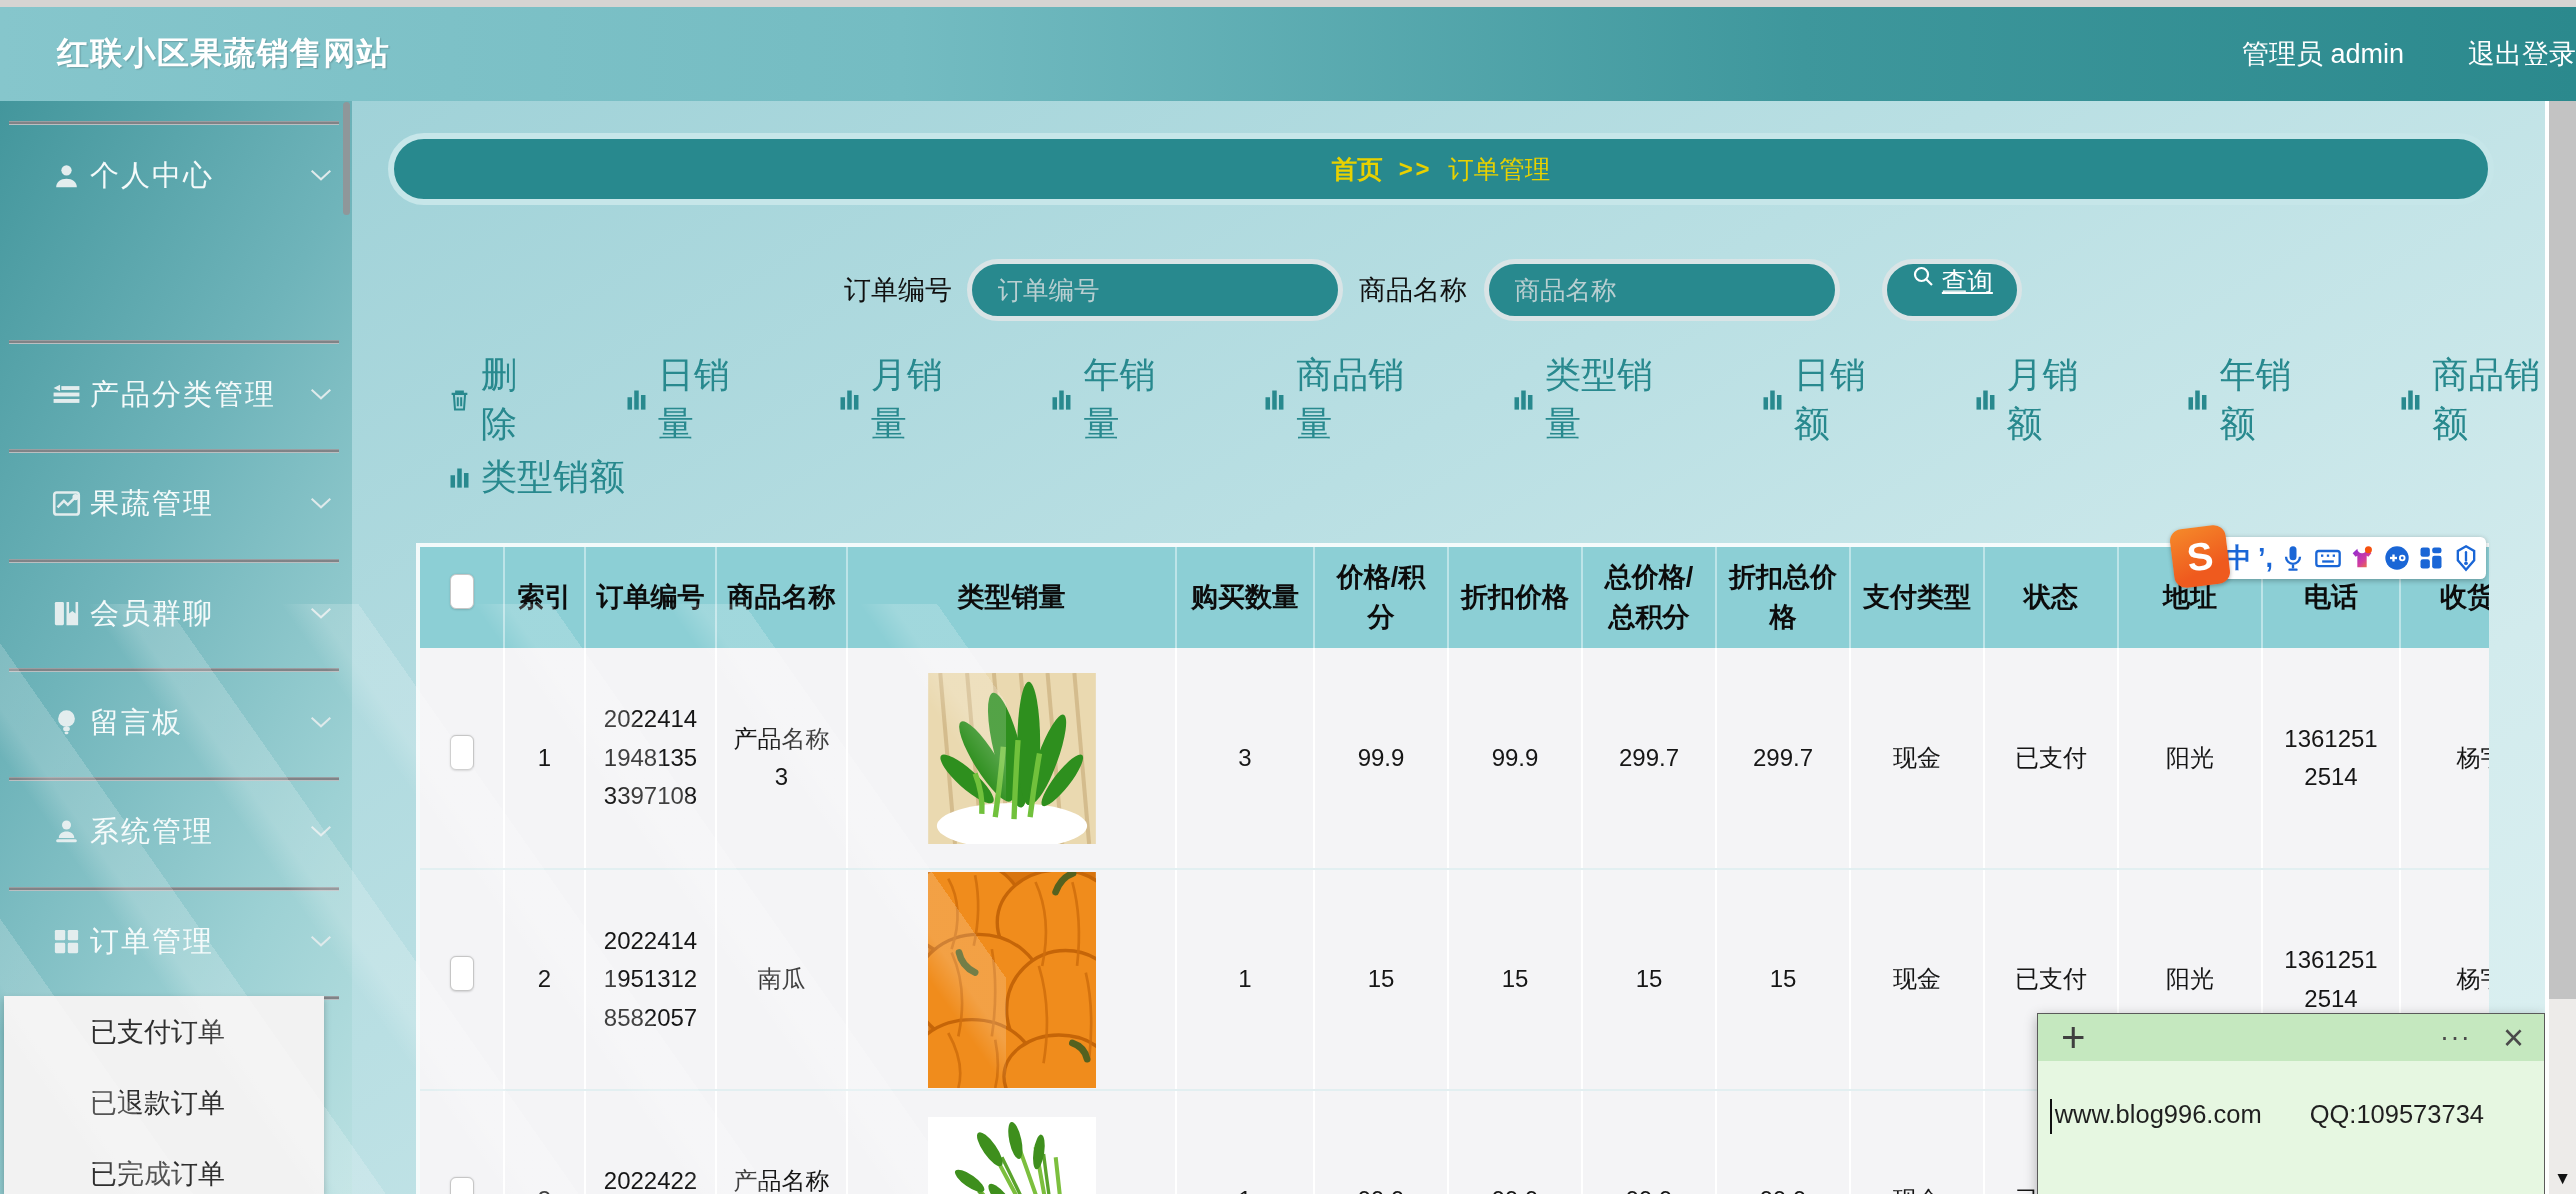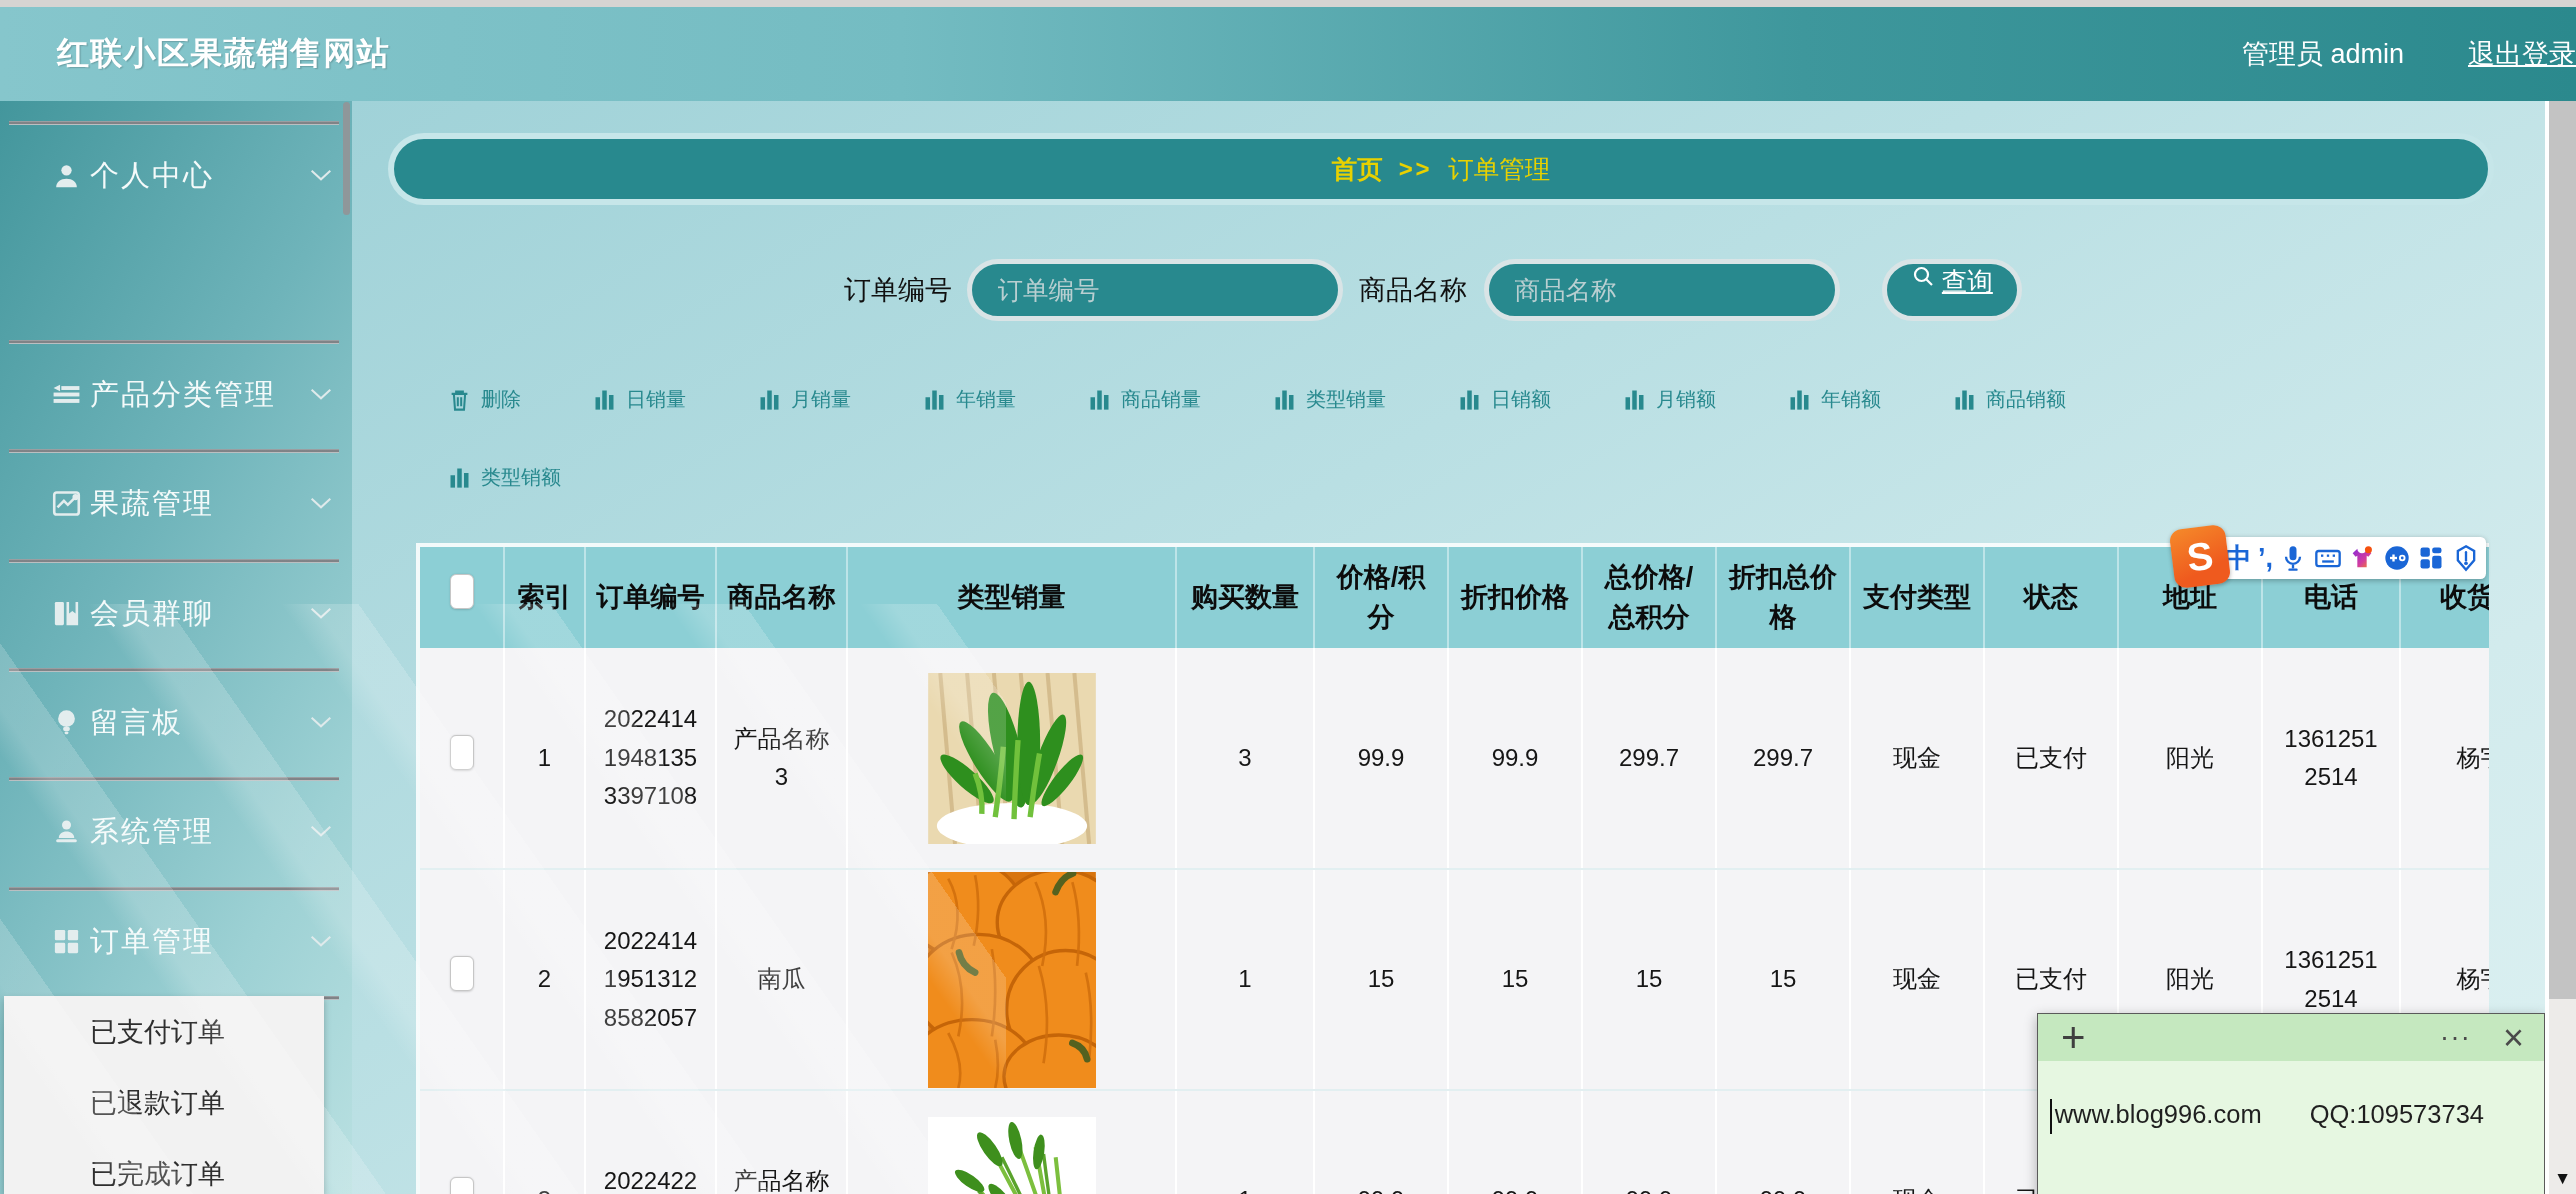--- a/index.html
+++ b/index.html
@@ -56,21 +56,21 @@
   #query-btn { position:absolute; left:1882px; top:259px; width:140px; height:62px; background:#28898e;
     border:5.4px solid #d9e4e6; border-radius:34px; display:flex; align-items:flex-start; justify-content:center;
     gap:6.7px; cursor:pointer; z-index:5; }
   #query-btn span { color:#ffffff; font-size:25.5px; text-decoration:underline; }
 
   
   .action-row { position:absolute; left:446px; display:flex; gap:70px; align-items:center; z-index:5; }
   #action-row-1 { top:370px; height:59px; }
   #action-row-2 { top:448px; height:59px; }
   .action-btn { display:flex; align-items:center; gap:8px; cursor:pointer; color:#28898e; }
-  .action-btn .a-label { font-size:20px; color:#28898e; }
+  .action-btn .a-label { font-size:36px; color:#28898e; }
   .action-btn svg { width:27px; height:27px; }
 
   
   #table-wrap { position:absolute; left:416px; top:543px; width:2073px; height:651px; overflow:hidden; z-index:4;
     border-left:4px solid rgba(255,255,255,.85); border-top:4px solid rgba(255,255,255,.85); }
   table { border-collapse:collapse; table-layout:fixed; width:2140px; }
   col.c-cb{width:84px} col.c-idx{width:81px} col.c-ono{width:131px} col.c-pn{width:131px}
   col.c-img{width:329px} col.c-qty{width:138px} col.c-pr{width:134px} col.c-dp{width:134px}
   col.c-tp{width:134px} col.c-dt{width:134px} col.c-pay{width:134px} col.c-st{width:134px}
   col.c-ad{width:144px} col.c-ph{width:138px} col.c-rc{width:161px}
@@ -117,21 +117,21 @@
 </style>
 </head>
 <body>
 
 <div id="top-strip"></div>
 
 <div id="header">
   <div id="app-title">红联小区果蔬销售网站</div>
   <div id="header-right">
     <span>管理员 admin</span>
-    <span style="cursor:pointer;text-decoration:underline;">退出登录</span>
+    <span style="cursor:pointer;">退出登录</span>
   </div>
 </div>
 
 <div id="sidebar">
 
   <div class="menu-item" style="top:20px;">
     <div class="divider-top"></div>
     <span class="mi-icon">
       <svg viewBox="0 0 24 24" fill="currentColor">
           <circle cx="12" cy="8" r="4"></circle>

